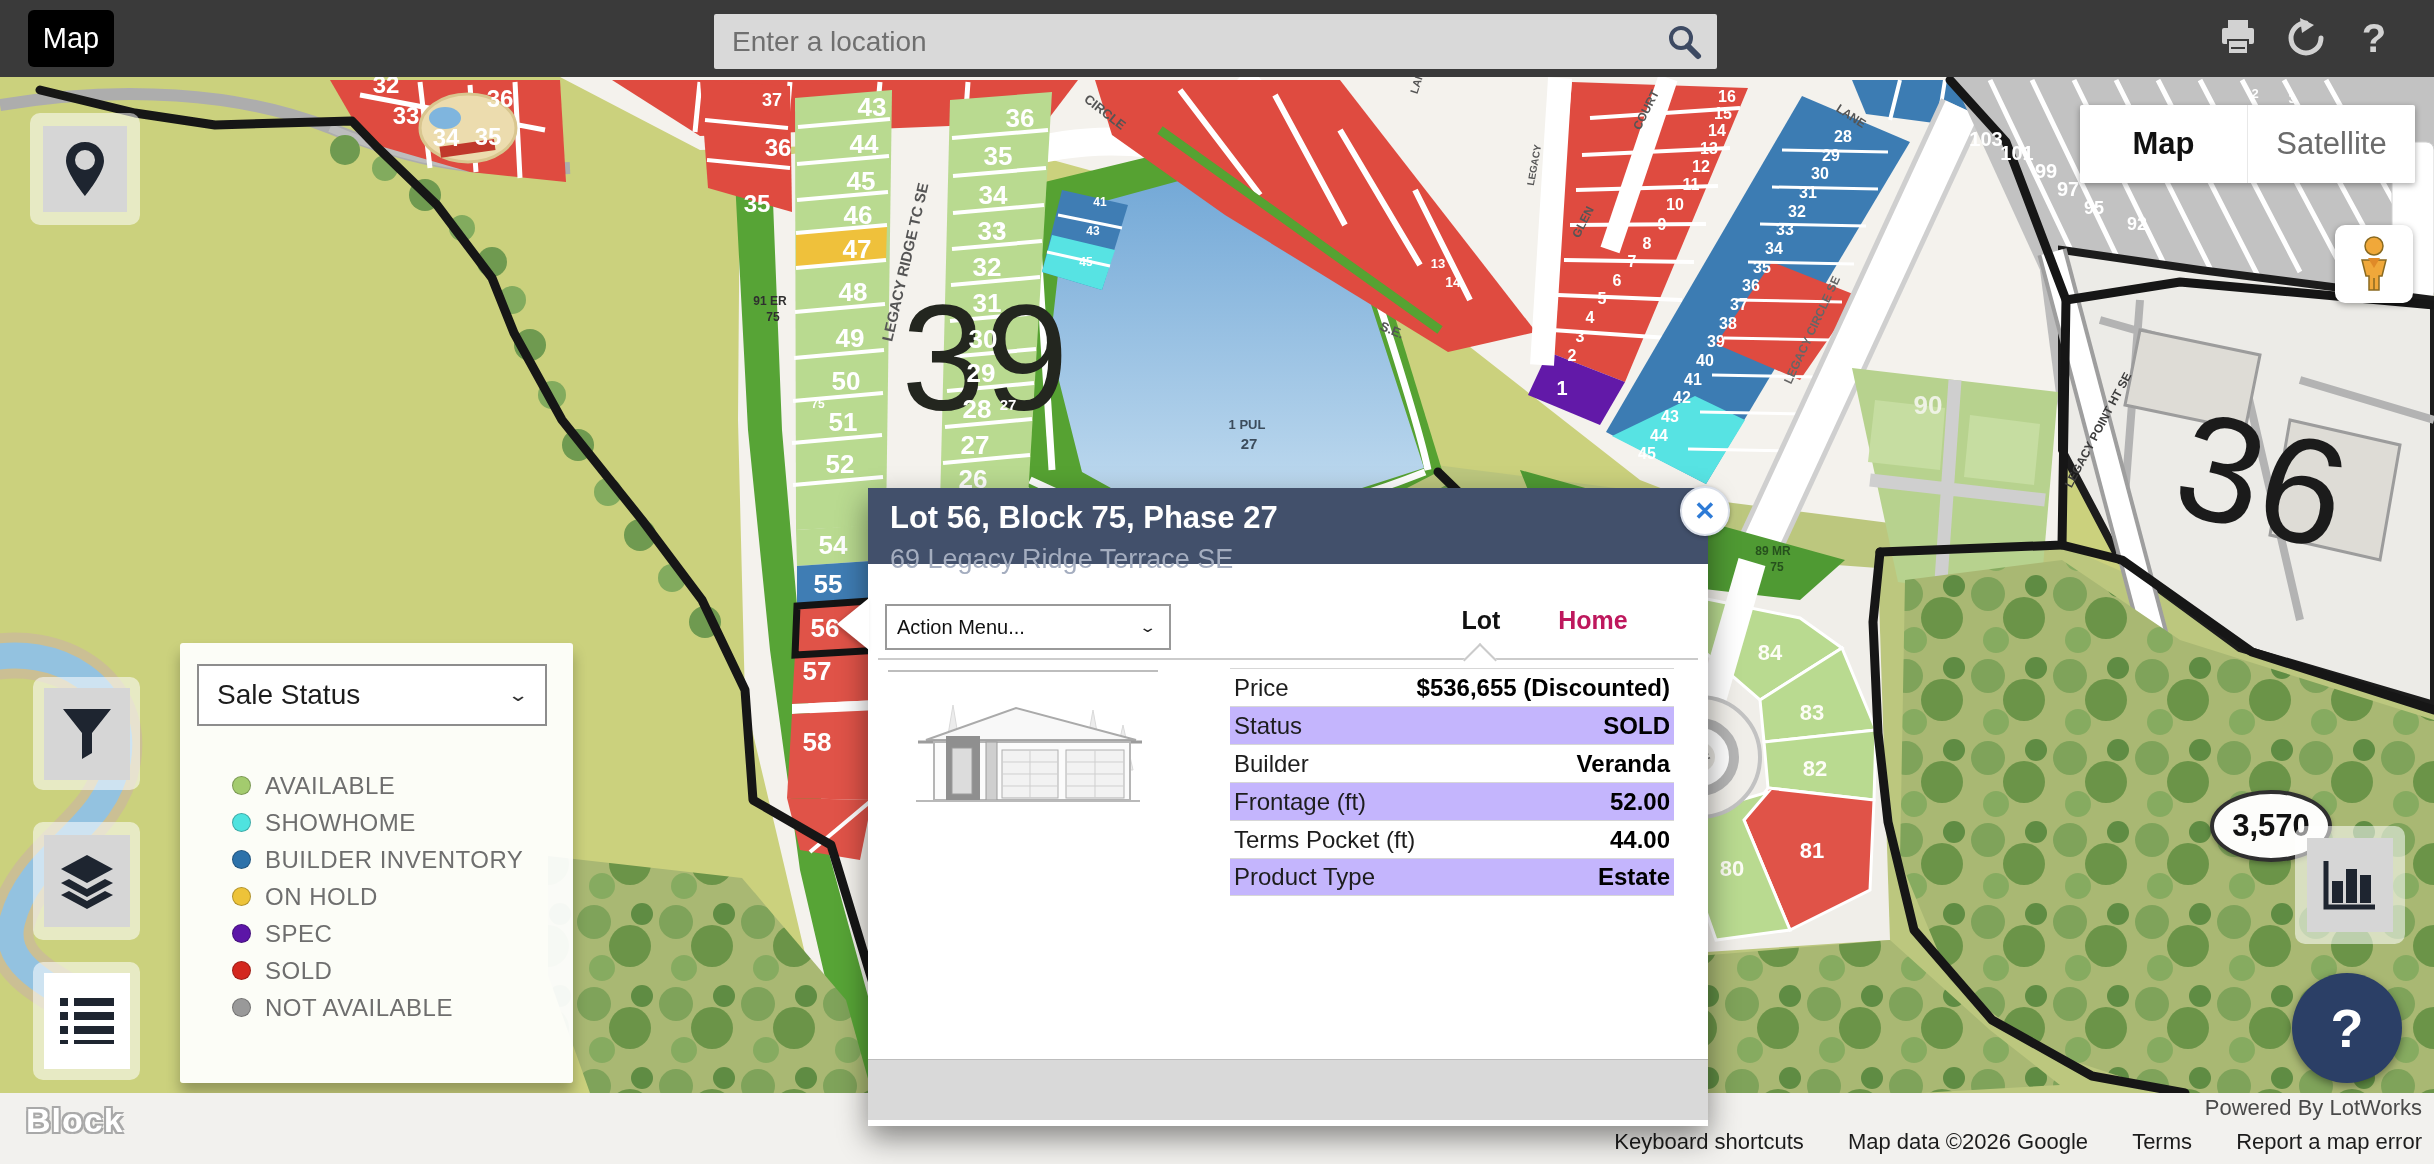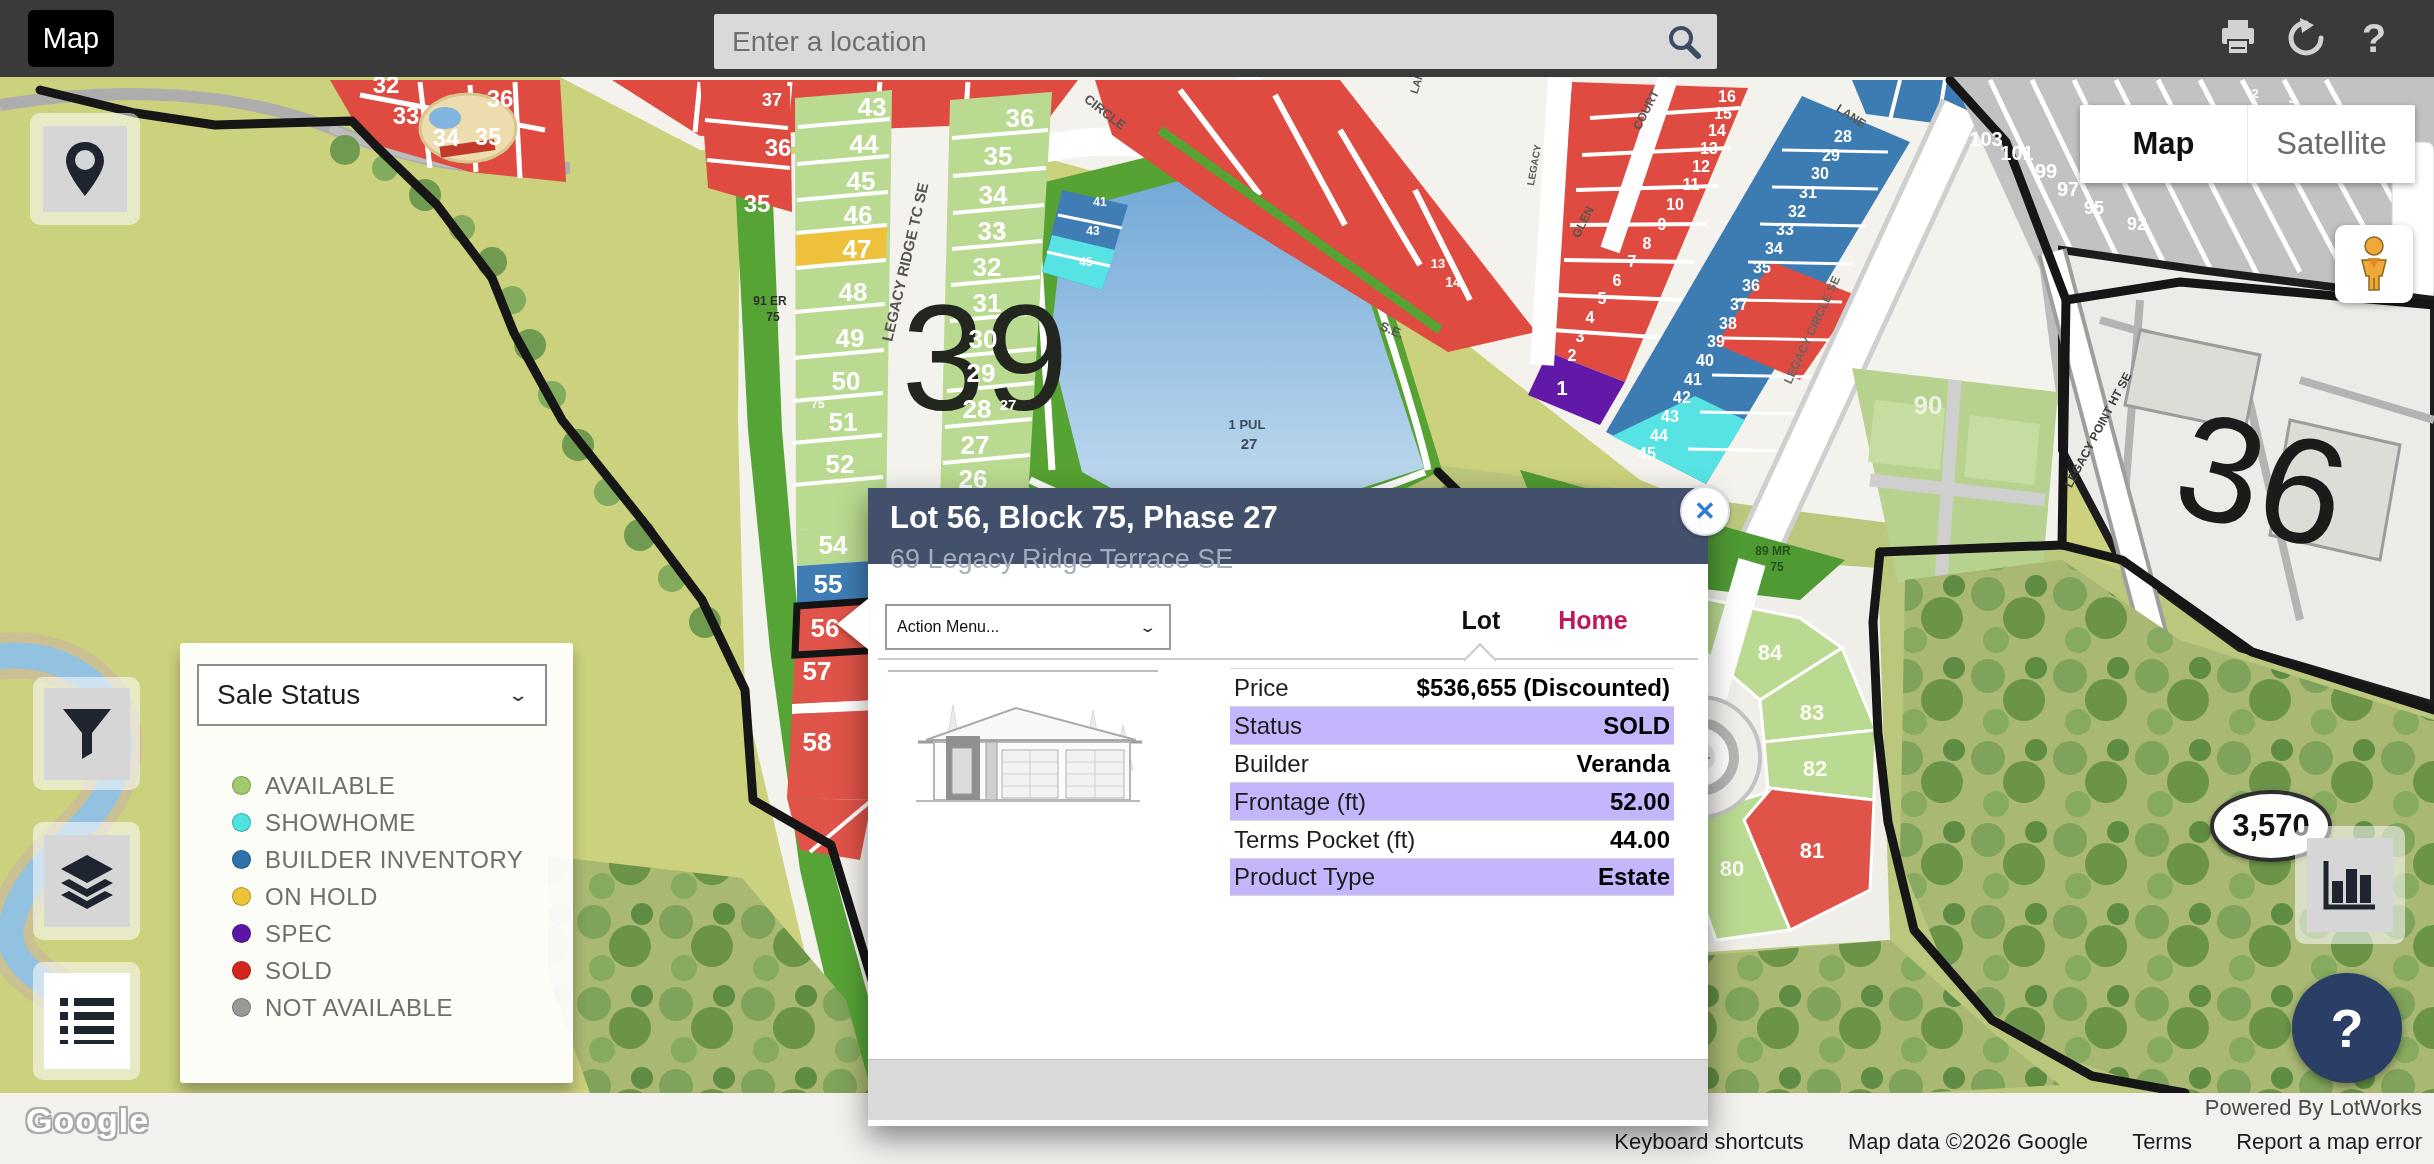--- a/index.html
+++ b/index.html
@@ -56,21 +56,21 @@
   #popup-title{position:absolute;left:22px;top:12px;font-size:31px;font-weight:700;color:#fff;}
   #popup-subtitle{position:absolute;left:22px;top:56px;font-size:27px;color:#a4adbf;}
   #popup-close{position:absolute;left:812px;top:-2px;width:46px;height:46px;border-radius:50%;background:#fff;
     border:2px solid #d9dee8;box-shadow:0 1px 4px rgba(0,0,0,.3);color:#2e7bd6;font-size:26px;font-weight:700;
     display:flex;align-items:center;justify-content:center;cursor:pointer;z-index:3;}
   #popup-tail{position:absolute;left:-31px;top:110px;width:0;height:0;
     border-top:26px solid transparent;border-bottom:26px solid transparent;border-right:32px solid #fff;
     filter:drop-shadow(-2px 2px 2px rgba(0,0,0,.2));}
   #action-menu{position:absolute;left:17px;top:116px;width:282px;height:42px;border:2px solid #999;
     background:#fff;display:flex;align-items:center;cursor:pointer;}
-  #action-menu .am-label{flex:1;font-size:16px;color:#111;padding-left:10px;}
+  #action-menu .am-label{flex:1;font-size:20px;color:#111;padding-left:10px;}
   #action-menu .am-chev{margin-right:12px;font-size:22px;color:#222;transform:scaleY(.65);}
   .tab{position:absolute;top:118px;font-size:25px;font-weight:700;cursor:pointer;}
   #tab-lot{left:578px;width:70px;text-align:center;color:#111;}
   #tab-home{left:680px;width:90px;text-align:center;color:#be185d;}
   #popup-divider{position:absolute;left:10px;right:10px;top:170px;border-top:2px solid #cbcbcb;}
   #tab-caret{position:absolute;left:600px;top:160px;width:22px;height:22px;background:#fff;
     border-left:2px solid #cbcbcb;border-top:2px solid #cbcbcb;transform:rotate(45deg);}
   #house-img{position:absolute;left:20px;top:182px;width:270px;height:150px;}
   #lot-table{position:absolute;left:362px;top:180px;width:444px;}
   .trow{display:flex;align-items:center;height:38px;border-top:1px solid #d7d7d7;box-sizing:border-box;padding:0 4px;}
@@ -586,21 +586,21 @@
       <polyline points="3,2 3,48 52,48" fill="none" stroke="#1e2530" stroke-width="5"></polyline>
       <rect x="9" y="22" width="11" height="22" fill="#1e2530"></rect>
       <rect x="23" y="10" width="11" height="34" fill="#1e2530"></rect>
       <rect x="37" y="16" width="11" height="28" fill="#1e2530"></rect>
     </svg>
   </div>
 </div>
 <div id="btn-help" class="abs">?</div>
 
 <div id="bottom-strip" class="abs">
-  <div id="google-logo">Google</div>
+  <div id="google-logo">Block</div>
   <div id="attr">
     <div id="attr-line1">Powered By LotWorks</div>
     <div id="attr-line2">
       <span>Keyboard shortcuts</span>
       <span>Map data ©2026 Google</span>
       <span>Terms</span>
       <span>Report a map error</span>
     </div>
   </div>
 </div>

